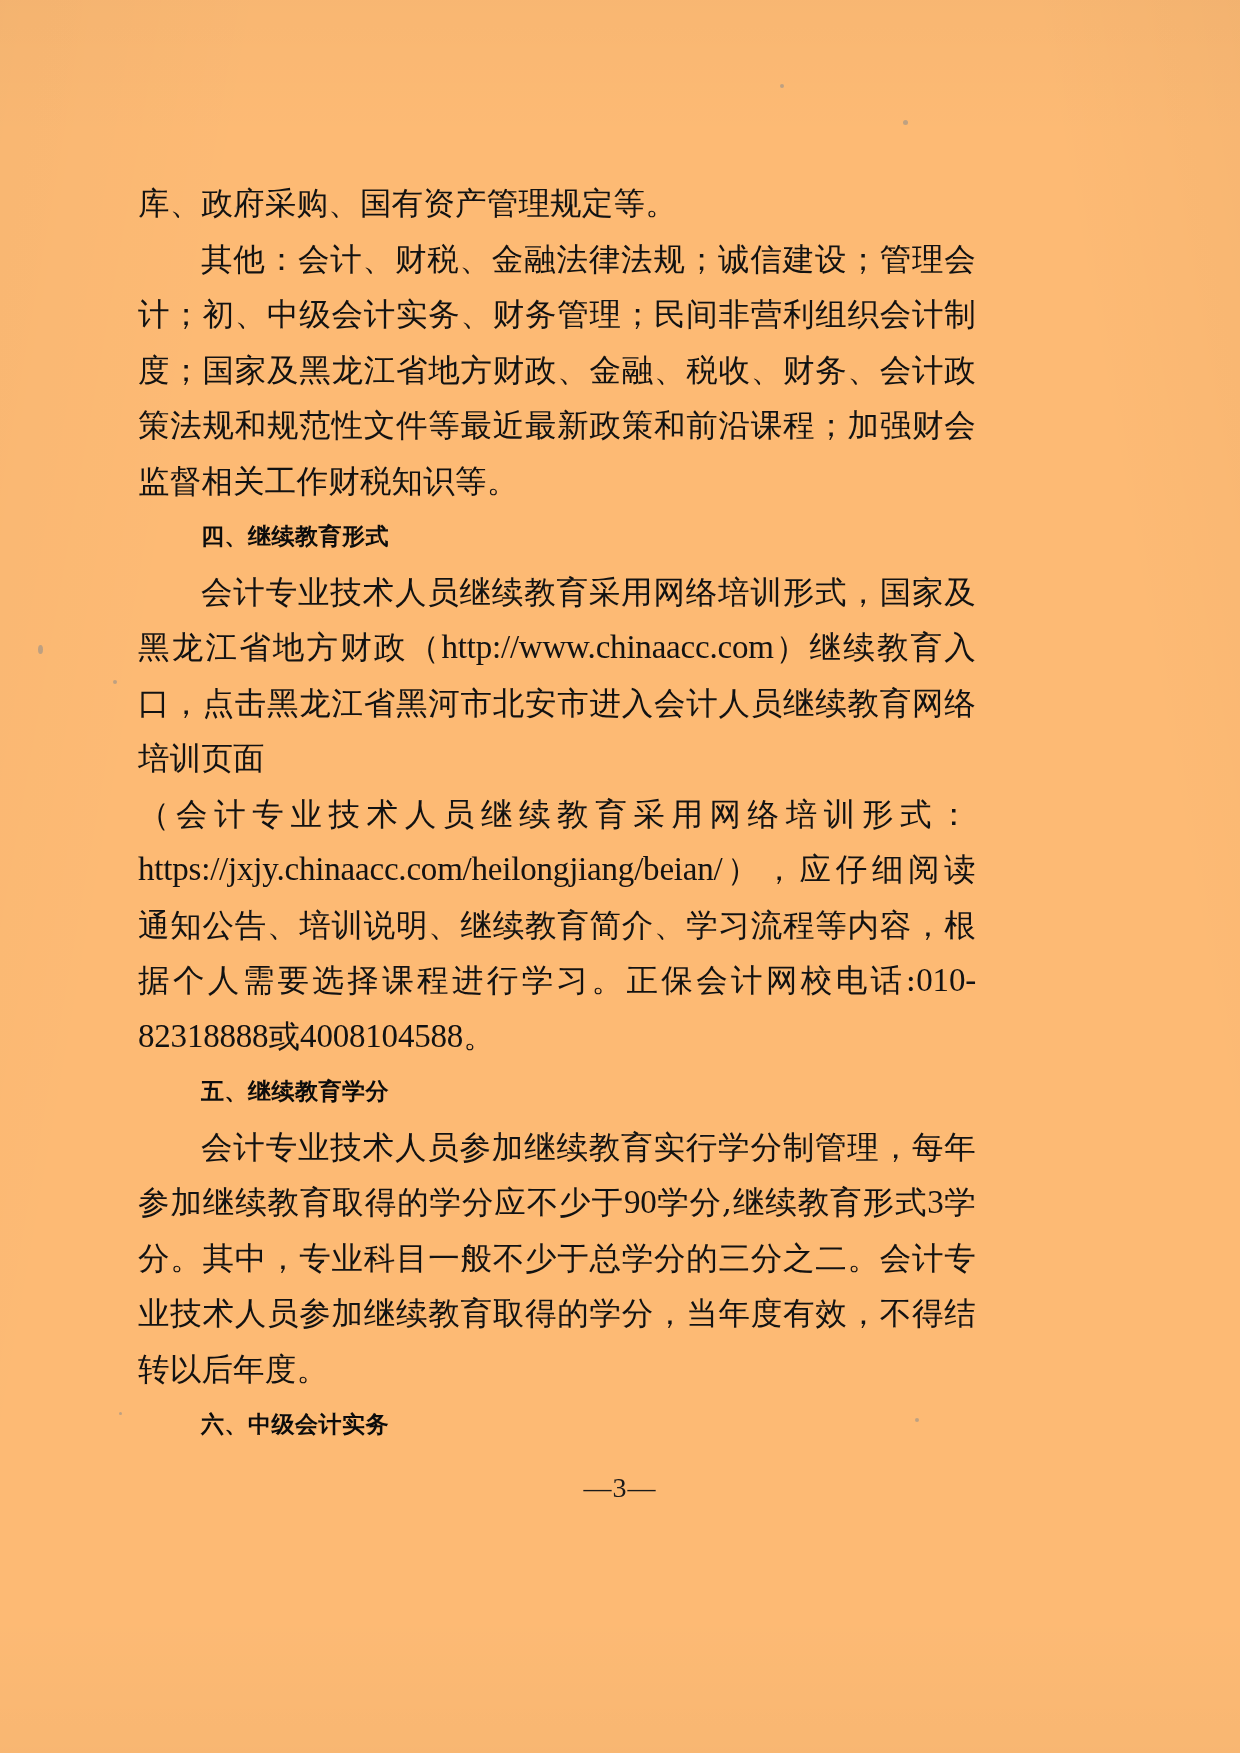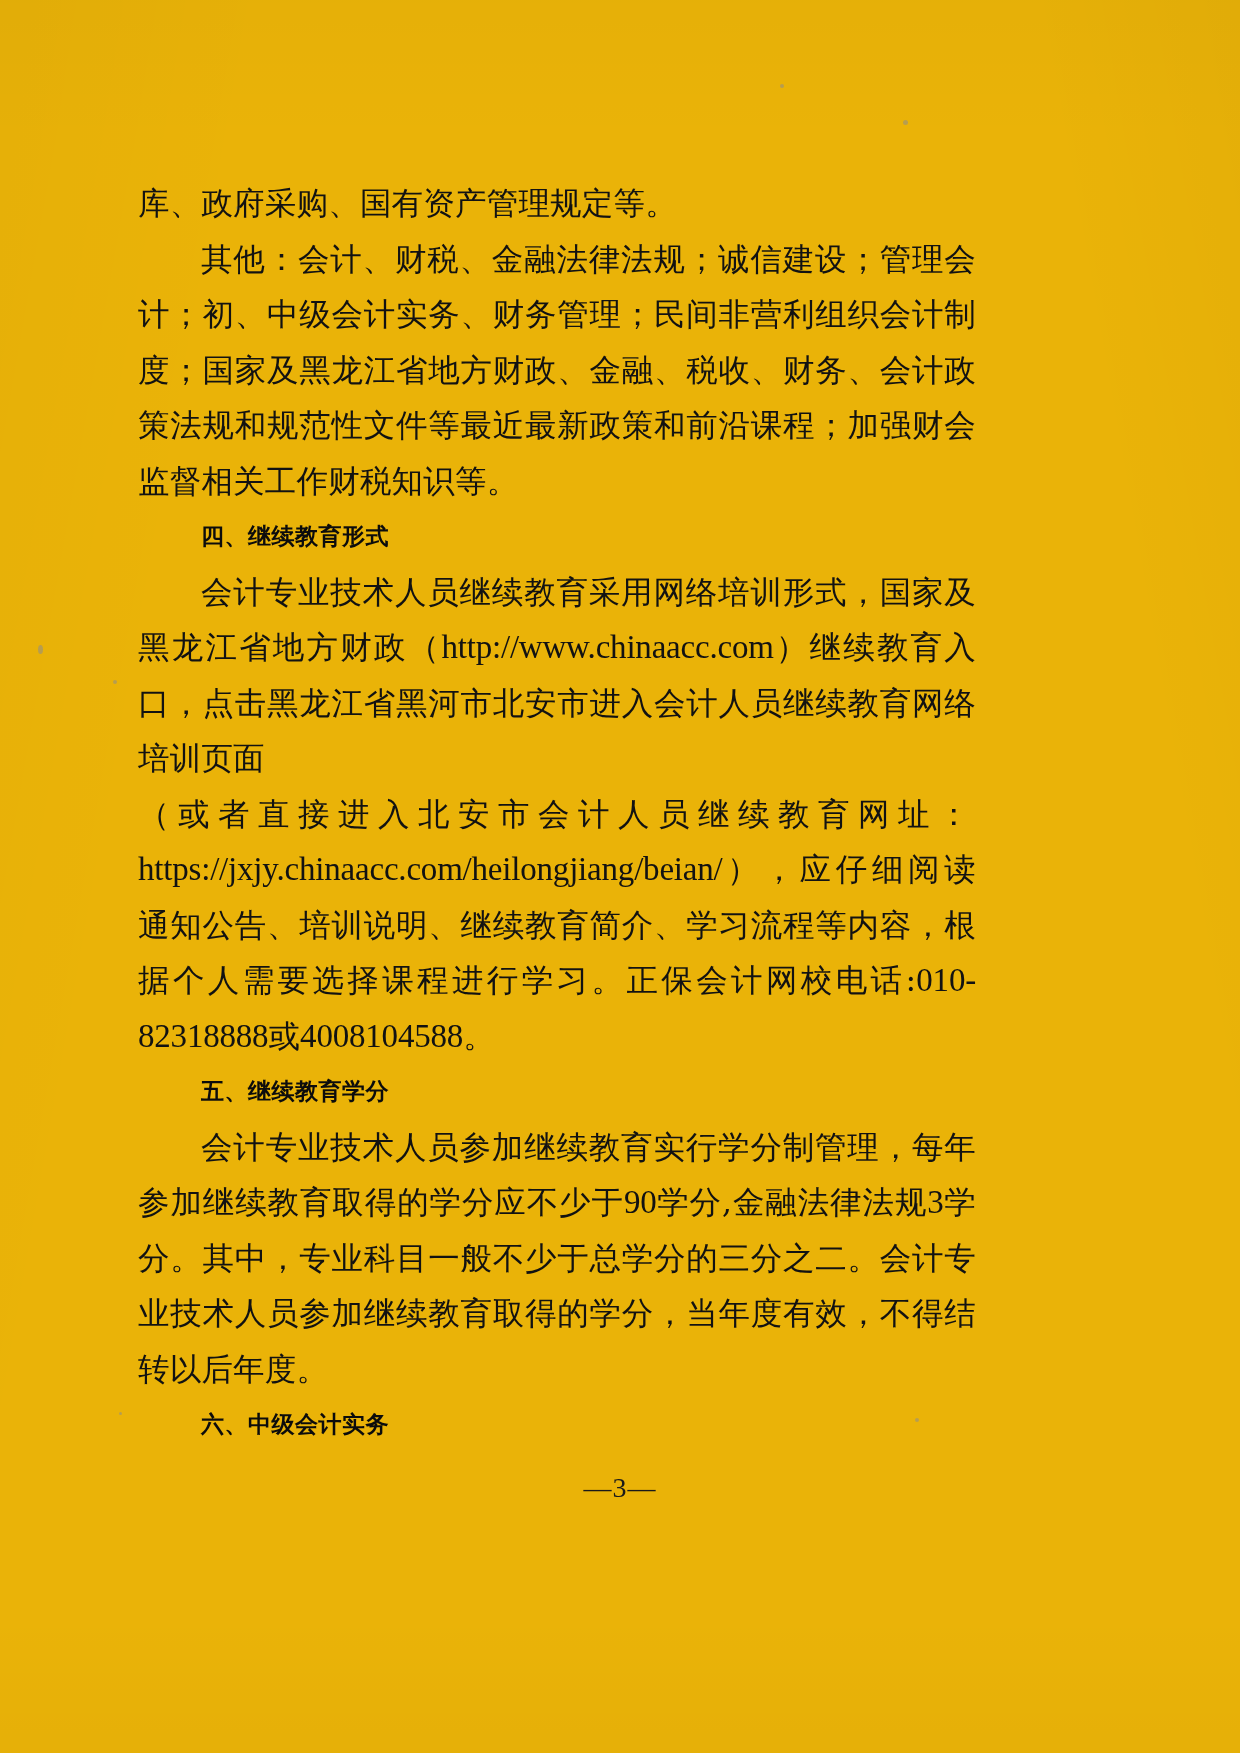--- a/index.html
+++ b/index.html
@@ -6,21 +6,21 @@
   html, body {
     margin: 0;
     padding: 0;
     background: #bfbfbf;
   }
   .page {
     position: relative;
     width: 1240px;
     height: 1753px;
     margin: 0 auto;
-    background: #eab308;
+    background: #fdba74;
     overflow: hidden;
     box-sizing: border-box;
   }
   
   .scan-tint {
     position: absolute;
     inset: 0;
     background:
       linear-gradient(100deg, rgba(0,0,0,0.020) 0%, rgba(0,0,0,0.0) 18%),
       linear-gradient(260deg, rgba(0,0,0,0.025) 0%, rgba(0,0,0,0.0) 14%),
@@ -112,27 +112,27 @@
 
     <p class="body indent">其他：会计、财税、金融法律法规；诚信建设；管理会计；初、中级会计实务、财务管理；民间非营利组织会计制度；国家及黑龙江省地方财政、金融、税收、财务、会计政策法规和规范性文件等最近最新政策和前沿课程；加强财会监督相关工作财税知识等。</p>
 
     <h2 class="heading">四、继续教育形式</h2>
 
     <p class="body indent">
       <span>会计专业技术人员继续教育采用网络培训形式，国家及黑龙江省地方财政（</span><span class="lat">http://www.chinaacc.com</span><span>）继续教育入口，点击黑龙江省黑河市北安市进入会计人员继续教育网络培训页面</span>
     </p>
 
     <p class="body noindent">
-      <span class="spaced">（或者直接进入北安市会计人员继续教育网址：</span><span class="lat">https://jxjy.chinaacc.com/heilongjiang/beian/</span><span>），应仔细阅读通知公告、培训说明、继续教育简介、学习流程等内容，根据个人需要选择课程进行学习。正保会计网校电话:</span><span class="lat">010-82318888</span><span>或</span><span class="lat">4008104588</span><span>。</span>
+      <span class="spaced">（会计专业技术人员继续教育采用网络培训形式：</span><span class="lat">https://jxjy.chinaacc.com/heilongjiang/beian/</span><span>），应仔细阅读通知公告、培训说明、继续教育简介、学习流程等内容，根据个人需要选择课程进行学习。正保会计网校电话:</span><span class="lat">010-82318888</span><span>或</span><span class="lat">4008104588</span><span>。</span>
     </p>
 
     <h2 class="heading">五、继续教育学分</h2>
 
     <p class="body indent">
-      <span>会计专业技术人员参加继续教育实行学分制管理，每年参加继续教育取得的学分应不少于</span><span class="lat">90</span><span>学分,金融法律法规</span><span class="lat">3</span><span>学分。其中，专业科目一般不少于总学分的三分之二。会计专业技术人员参加继续教育取得的学分，当年度有效，不得结转以后年度。</span>
+      <span>会计专业技术人员参加继续教育实行学分制管理，每年参加继续教育取得的学分应不少于</span><span class="lat">90</span><span>学分,继续教育形式</span><span class="lat">3</span><span>学分。其中，专业科目一般不少于总学分的三分之二。会计专业技术人员参加继续教育取得的学分，当年度有效，不得结转以后年度。</span>
     </p>
 
     <h2 class="heading">六、中级会计实务</h2>
 
   </div>
 
   <div class="footer">—3—</div>
 
 </div>
 

